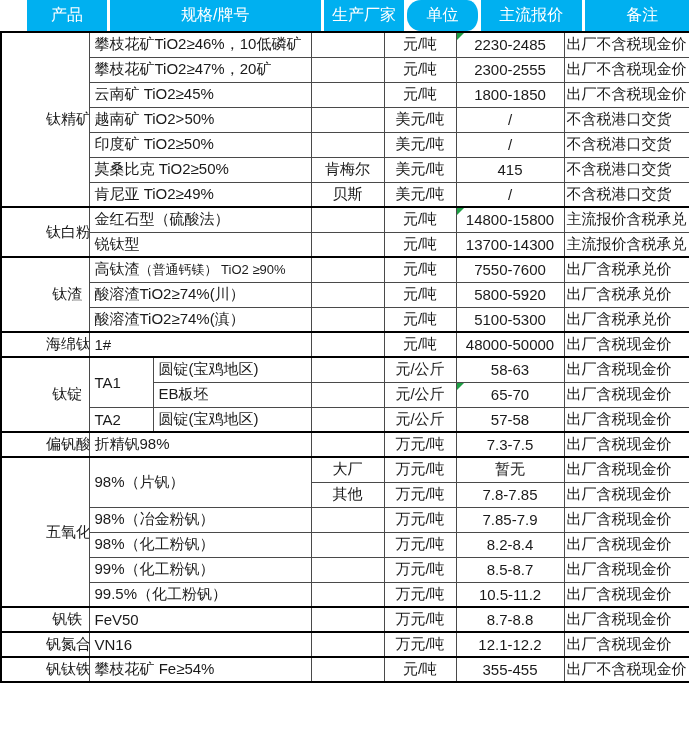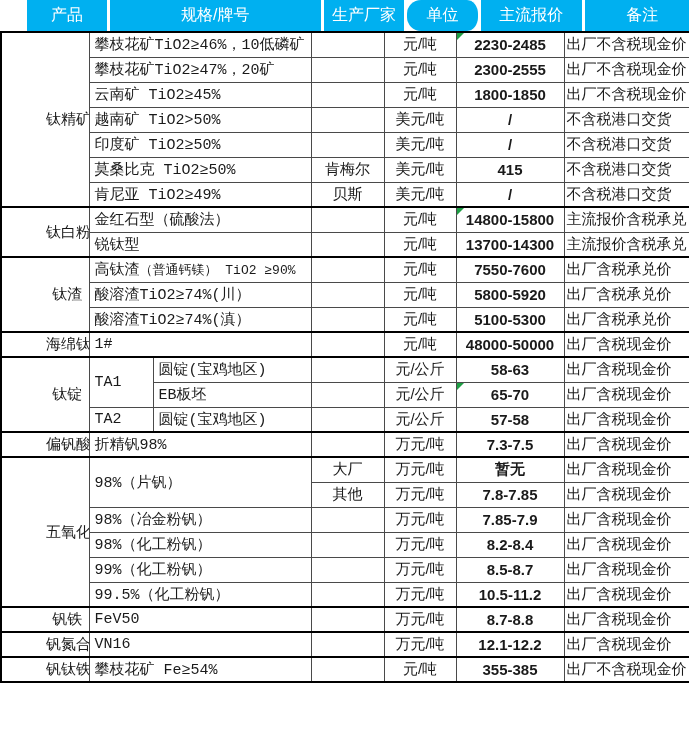--- a/index.html
+++ b/index.html
@@ -44,23 +44,23 @@
   col.g-price{width:108px;}
   col.g-note{width:126px;}
   td{
     border:1px solid var(--grid_inner);
     height:25px;font-size:15px;padding:0;
     overflow:hidden;white-space:nowrap;text-align:center;
     color:var(--body_text);
   }
   tr.sec td{border-top:2px solid var(--grid_dark);}
   td.c-prod{text-align:center;padding-left:44px;}
-  td.c-spec,td.c-specA,td.c-specB{text-align:left;padding-left:5px;font-family:Liberation Mono, monospace;}
+  td.c-spec,td.c-specA,td.c-specB{text-align:left;padding-left:5px;}
   td.c-note{text-align:left;padding-left:2px;}
-  td.c-price{position:relative;font-weight:bold;}
+  td.c-price{position:relative;}
   .flag{
     position:absolute;left:0;top:0;width:0;height:0;
     border-top:7px solid var(--flag_green);
     border-right:7px solid transparent;
   }
   .sm{font-size:13px;}
 </style>
 </head>
 <body>
 
@@ -277,18 +277,18 @@
     <td class="c-unit">万元/吨</td>
     <td class="c-price">12.1-12.2</td>
     <td class="c-note">出厂含税现金价</td>
   </tr>
 
   <tr class="sec">
     <td class="c-prod">钒钛铁精矿</td>
     <td class="c-spec" colspan="2">攀枝花矿 Fe≥54%</td>
     <td class="c-maker"></td>
     <td class="c-unit">元/吨</td>
-    <td class="c-price">355-385</td>
+    <td class="c-price">355-455</td>
     <td class="c-note">出厂不含税现金价</td>
   </tr>
 
   </tbody>
 </table>
 
 </body></html>

